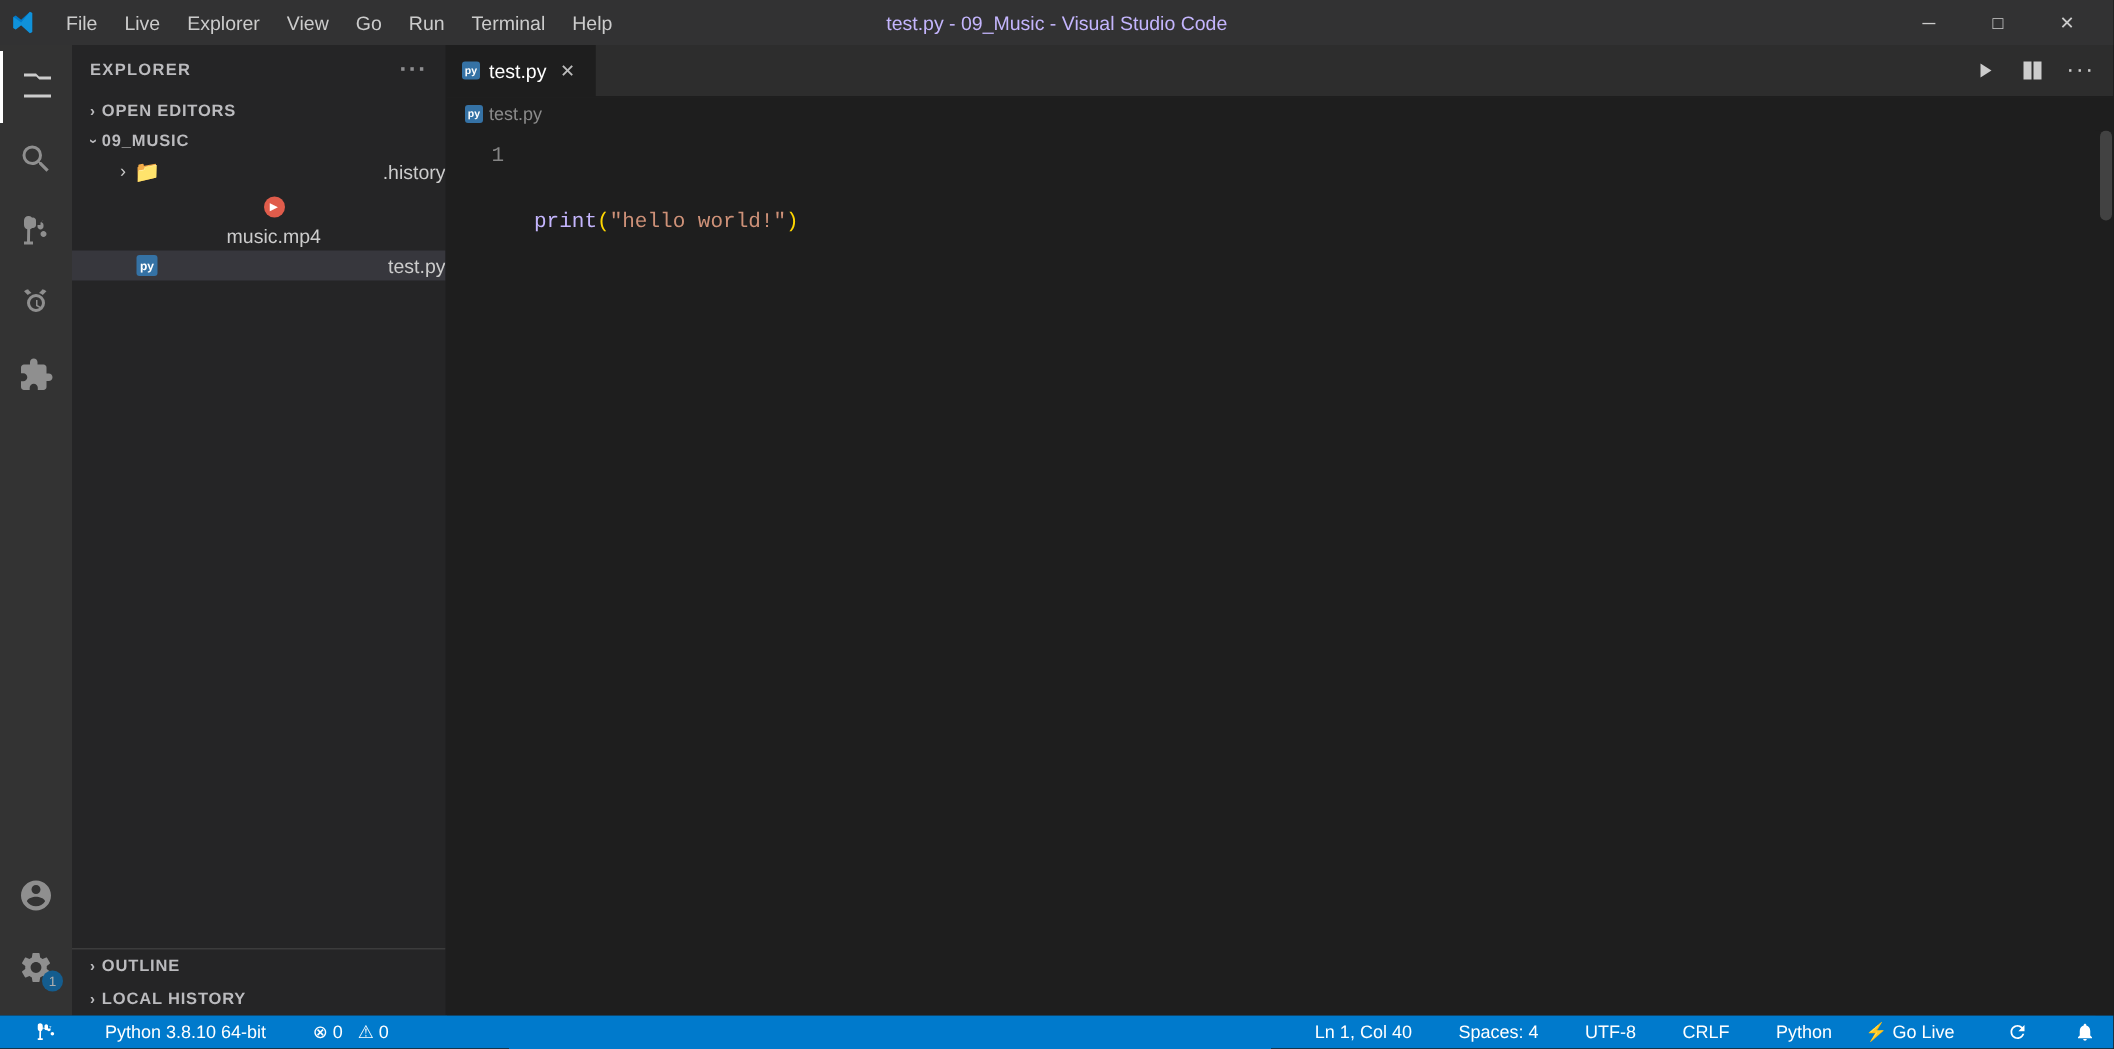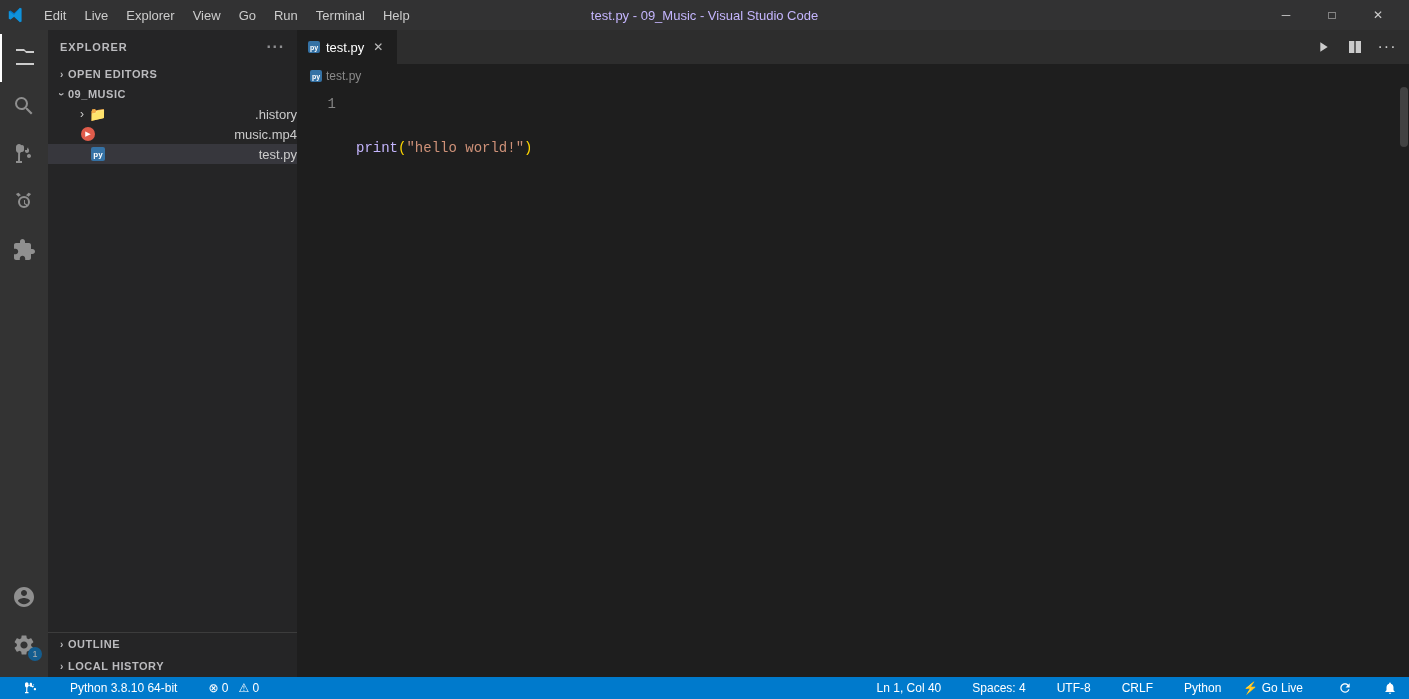--- a/index.html
+++ b/index.html
@@ -409,21 +409,21 @@
 <body>
 
 <div class="titlebar">
   <div class="titlebar-left">
 
     <svg class="titlebar-logo" viewBox="0 0 100 100" xmlns="http://www.w3.org/2000/svg">
       <path d="M74.7 5.2L38.1 38.3 15.6 21.2 5.2 27.3v45.4l10.4 6.1 22.5-17.1 36.6 33.1 9.6-4.7V9.9z" fill="#007ACC"></path>
       <path d="M74.7 94.8L38.1 61.7 15.6 78.8l-10.4-6.1V27.3l10.4 6.1 22.5 17.1L74.7 5.2l9.6 4.7v80.2z" fill="#1BA1E2" opacity="0.6"></path>
     </svg>
     <div class="titlebar-menu">
-      <span class="titlebar-menu-item">Edit</span>
+      <span class="titlebar-menu-item">File</span>
       <span class="titlebar-menu-item">Live</span>
       <span class="titlebar-menu-item">Explorer</span>
       <span class="titlebar-menu-item">View</span>
       <span class="titlebar-menu-item">Go</span>
       <span class="titlebar-menu-item">Run</span>
       <span class="titlebar-menu-item">Terminal</span>
       <span class="titlebar-menu-item">Help</span>
     </div>
   </div>
   <div class="titlebar-center">test.py - 09_Music - Visual Studio Code</div>
@@ -504,21 +504,21 @@
         <span>09_MUSIC</span>
       </div>
 
       <div class="tree-item" style="padding-left: 20px;">
         <span class="indent" style="width:8px;"></span>
         <span class="chevron" style="color:#cccccc; font-size:12px; margin-right:2px;">›</span>
         <span class="item-icon icon-folder">📁</span>
         <span class="item-label">.history</span>
       </div>
 
-      <div class="tree-item" style="padding-left: 20px;">
+      <div class="tree-item" style="padding-left: 20px; flex-direction: column;">
         <span class="indent" style="width:8px;"></span>
         <div class="item-icon">
           <div class="icon-media">▶</div>
         </div>
         <span class="item-label">music.mp4</span>
       </div>
 
       <div class="tree-item selected" style="padding-left: 30px;">
         <span class="indent" style="width:8px;"></span>
         <div class="item-icon">

